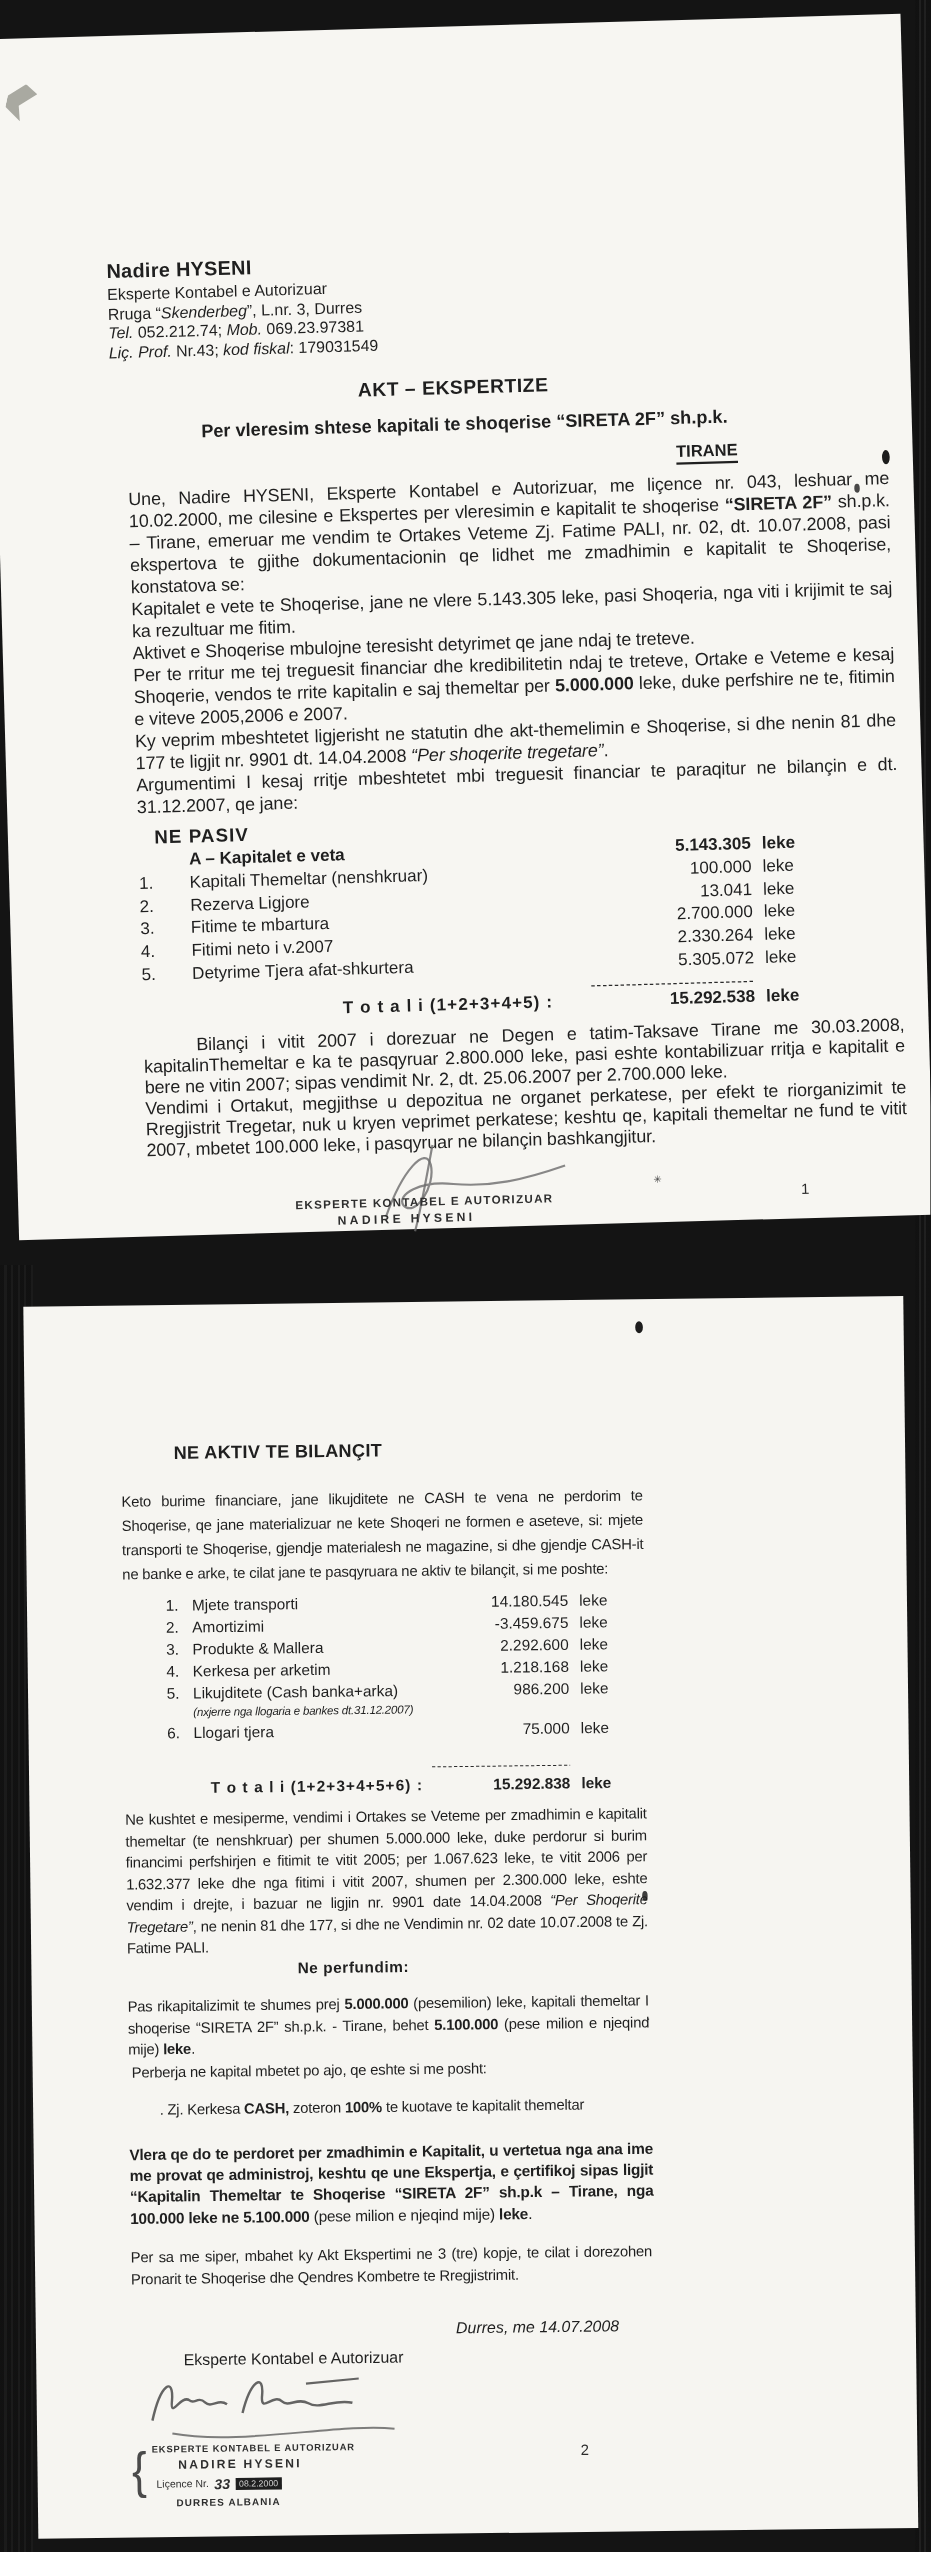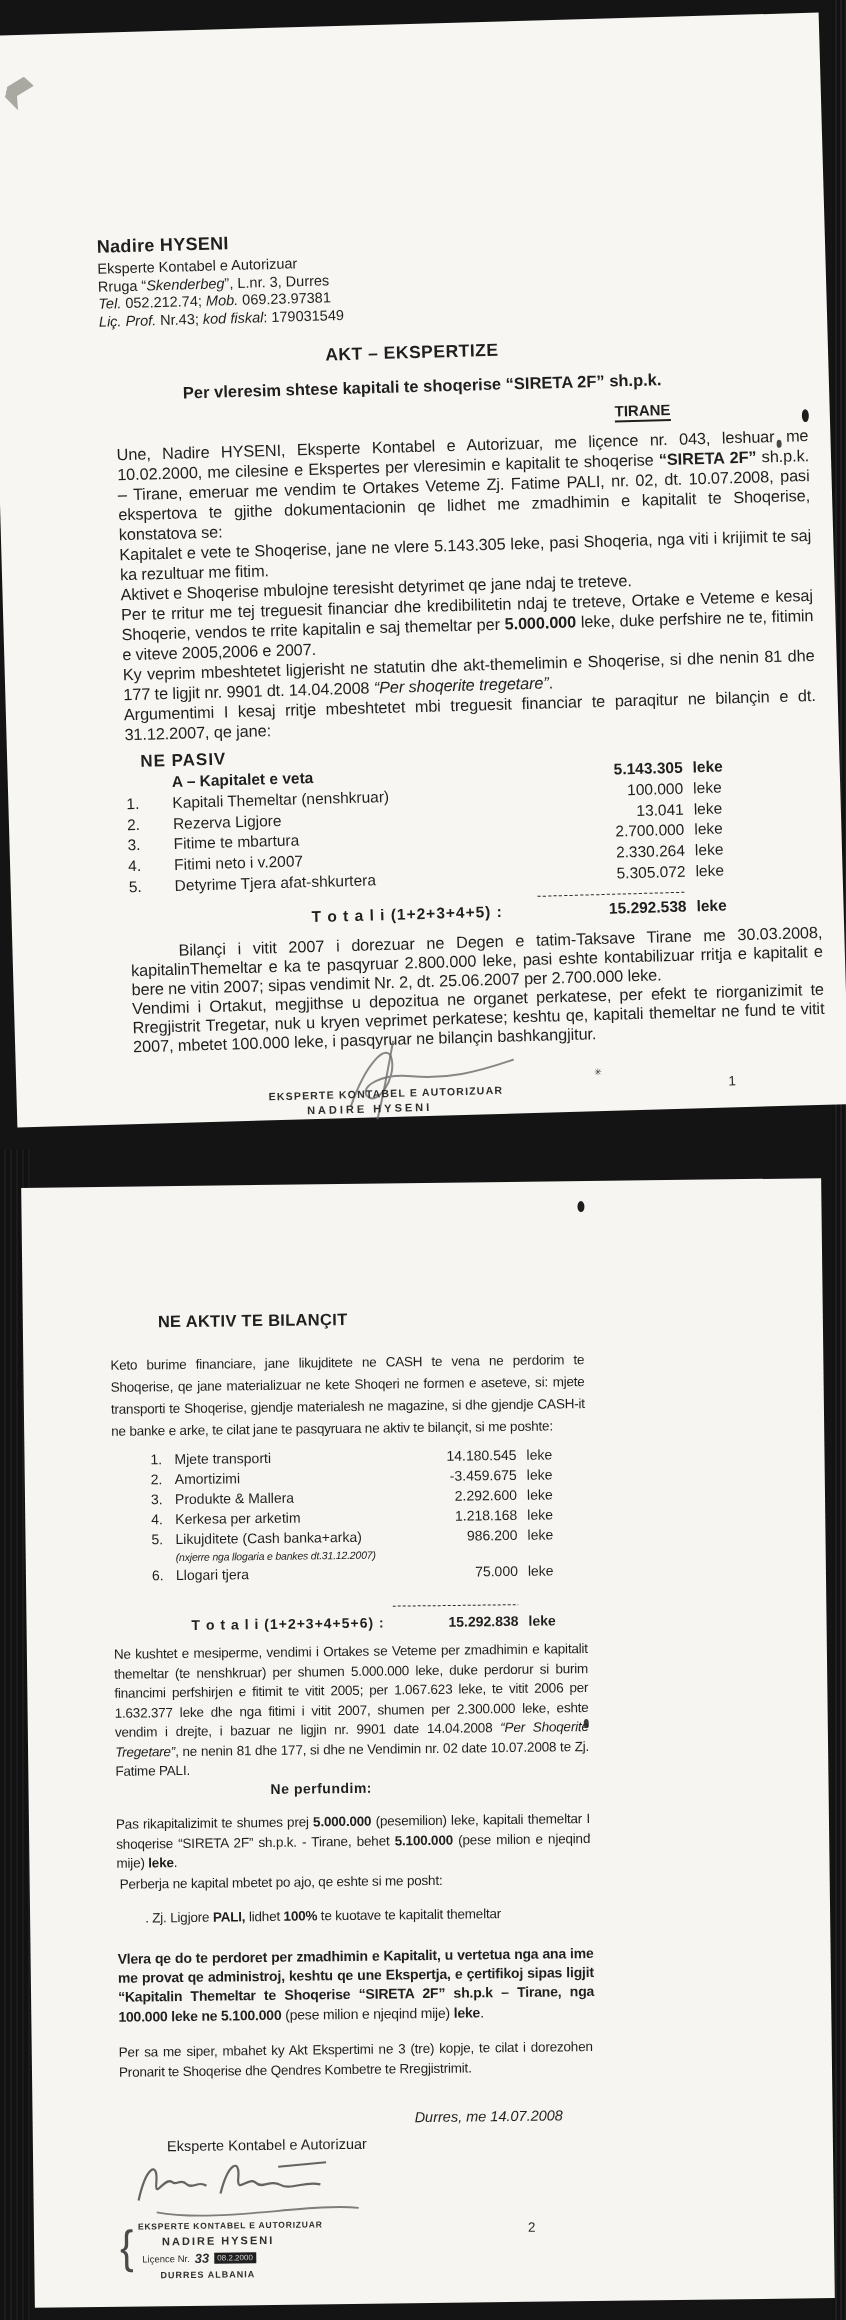--- a/index.html
+++ b/index.html
@@ -237,21 +237,21 @@
       </div>
     </div>
 
     <div class="abs p2body p-kushtet"><span>Ne kushtet e mesiperme, vendimi i Ortakes se Veteme per zmadhimin e kapitalit themeltar (te nenshkruar) per shumen 5.000.000 leke, duke perdorur si burim financimi perfshirjen e fitimit te vitit 2005; per 1.067.623 leke, te vitit 2006 per 1.632.377 leke dhe nga fitimi i vitit 2007, shumen  per 2.300.000 leke, eshte vendim i drejte, i bazuar ne ligjin nr. 9901 date 14.04.2008 </span><span style="font-style: italic;">“Per Shoqerite Tregetare”</span><span>, ne nenin 81 dhe 177, si dhe ne Vendimin nr. 02 date 10.07.2008 te Zj. Fatime PALI.</span></div>
 
     <div class="abs perfundim">Ne  perfundim:</div>
 
     <div class="abs p2body p-rikap"><span>Pas rikapitalizimit te shumes prej </span><span style="font-weight: bold;">5.000.000</span><span> (pesemilion) leke, kapitali themeltar I shoqerise “SIRETA 2F” sh.p.k. - Tirane, behet </span><span style="font-weight: bold;">5.100.000</span><span> (pese milion e njeqind mije) </span><span style="font-weight: bold;">leke</span><span>.</span></div>
     <div class="abs p-perberja">Perberja ne kapital mbetet po ajo, qe eshte si me posht:</div>
 
-    <div class="abs p-bullet"><span>. Zj.  Ligjore </span><span style="font-weight: bold;">PALI,</span><span> lidhet </span><span style="font-weight: bold;">100%</span><span> te kuotave te kapitalit themeltar</span></div>
+    <div class="abs p-bullet"><span>. Zj.  Kerkesa </span><span style="font-weight: bold;">CASH,</span><span> zoteron </span><span style="font-weight: bold;">100%</span><span> te kuotave te kapitalit themeltar</span></div>
 
     <div class="abs p-vlera"><span style="font-weight: bold;">Vlera qe do te perdoret per zmadhimin e Kapitalit, u vertetua nga ana ime me provat qe administroj, keshtu qe une Ekspertja, e çertifikoj sipas ligjit “Kapitalin Themeltar te Shoqerise “SIRETA 2F” sh.p.k – Tirane, nga 100.000 leke ne 5.100.000</span><span>  (pese milion e njeqind mije) </span><span style="font-weight: bold;">leke</span><span>.</span></div>
 
     <div class="abs p2body p-kopje">Per sa me siper, mbahet ky Akt Ekspertimi ne 3 (tre) kopje, te cilat i dorezohen Pronarit te Shoqerise dhe Qendres Kombetre te Rregjistrimit.</div>
 
     <div class="abs dateline">Durres, me 14.07.2008</div>
     <div class="abs signoff">Eksperte Kontabel e Autorizuar</div>
 
     <svg class="abs sig-svg" style="left:95px;top:968px;" width="240" height="72" viewBox="0 0 240 72">
       <path d="M10,46 C18,12 30,6 28,28 C26,46 36,22 44,28 C48,32 52,24 58,30 C64,36 70,26 78,32" stroke="#4a4a4a" stroke-width="2.2" fill="none" opacity="0.85"></path>

